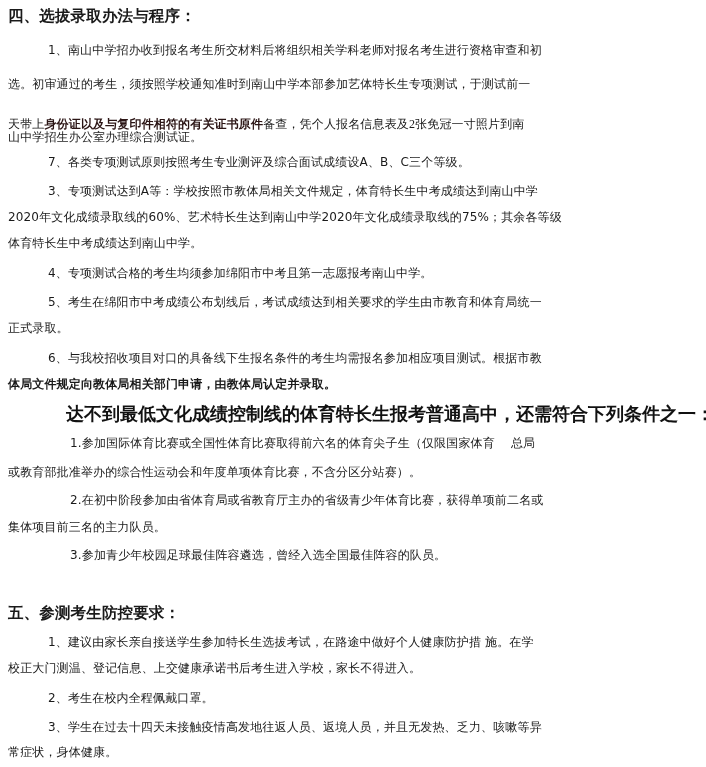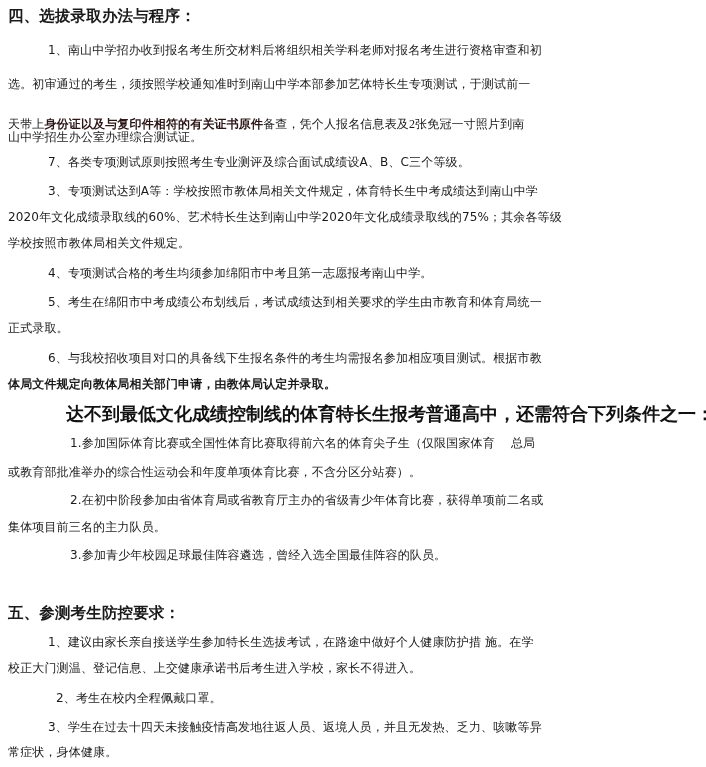--- a/index.html
+++ b/index.html
@@ -33,21 +33,21 @@
   <div class="line" style="top:74px;">选。初审通过的考生，须按照学校通知准时到南山中学本部参加艺体特长生专项测试，于测试前一</div>
   <div class="line" style="top:114px;font-family:Liberation Serif, serif;">
     <span>天带上</span><span class="bold-red">身份证以及与复印件相符的有关证书原件</span><span>备查，凭个人报名信息表及2张免冠一寸照片到南</span>
   </div>
   <div class="line" style="top:127px;">山中学招生办公室办理综合测试证。</div>
 
   <div class="line indent" style="top:152px;">7、各类专项测试原则按照考生专业测评及综合面试成绩设A、B、C三个等级。</div>
 
   <div class="line indent" style="top:181px;">3、专项测试达到A等：学校按照市教体局相关文件规定，体育特长生中考成绩达到南山中学</div>
   <div class="line" style="top:207px;">2020年文化成绩录取线的60%、艺术特长生达到南山中学2020年文化成绩录取线的75%；其余各等级</div>
-  <div class="line" style="top:233px;">学校按照市教体局相关文件规定。</div>
+  <div class="line" style="top:233px;">体育特长生中考成绩达到南山中学。</div>
 
   <div class="line indent" style="top:263px;">4、专项测试合格的考生均须参加绵阳市中考且第一志愿报考南山中学。</div>
 
   <div class="line indent" style="top:292px;">5、考生在绵阳市中考成绩公布划线后，考试成绩达到相关要求的学生由市教育和体育局统一</div>
   <div class="line" style="top:318px;">正式录取。</div>
 
   <div class="line indent" style="top:348px;">6、与我校招收项目对口的具备线下生报名条件的考生均需报名参加相应项目测试。根据市教</div>
   <div class="line" style="top:374px;font-weight:bold;">体局文件规定向教体局相关部门申请，由教体局认定并录取。</div>
 
   <div class="big-bold" style="top:402px;margin-left:20px;">达不到最低文化成绩控制线的体育特长生报考普通高中，还需符合下列条件之一：</div>
@@ -58,18 +58,18 @@
   <div class="line indent2" style="top:490px;">2.在初中阶段参加由省体育局或省教育厅主办的省级青少年体育比赛，获得单项前二名或</div>
   <div class="line" style="top:517px;">集体项目前三名的主力队员。</div>
 
   <div class="line indent2" style="top:545px;">3.参加青少年校园足球最佳阵容遴选，曾经入选全国最佳阵容的队员。</div>
 
   <div class="line heading" style="top:603px;">五、参测考生防控要求：</div>
 
   <div class="line indent" style="top:632px;">1、建议由家长亲自接送学生参加特长生选拔考试，在路途中做好个人健康防护措 施。在学</div>
   <div class="line" style="top:658px;">校正大门测温、登记信息、上交健康承诺书后考生进入学校，家长不得进入。</div>
 
-  <div class="line indent" style="top:688px;margin-left:8px;">2、考生在校内全程佩戴口罩。</div>
+  <div class="line indent" style="top:688px;">2、考生在校内全程佩戴口罩。</div>
 
   <div class="line indent" style="top:717px;">3、学生在过去十四天未接触疫情高发地往返人员、返境人员，并且无发热、乏力、咳嗽等异</div>
   <div class="line" style="top:742px;">常症状，身体健康。</div>
 
 </div>
 
 </body></html>

